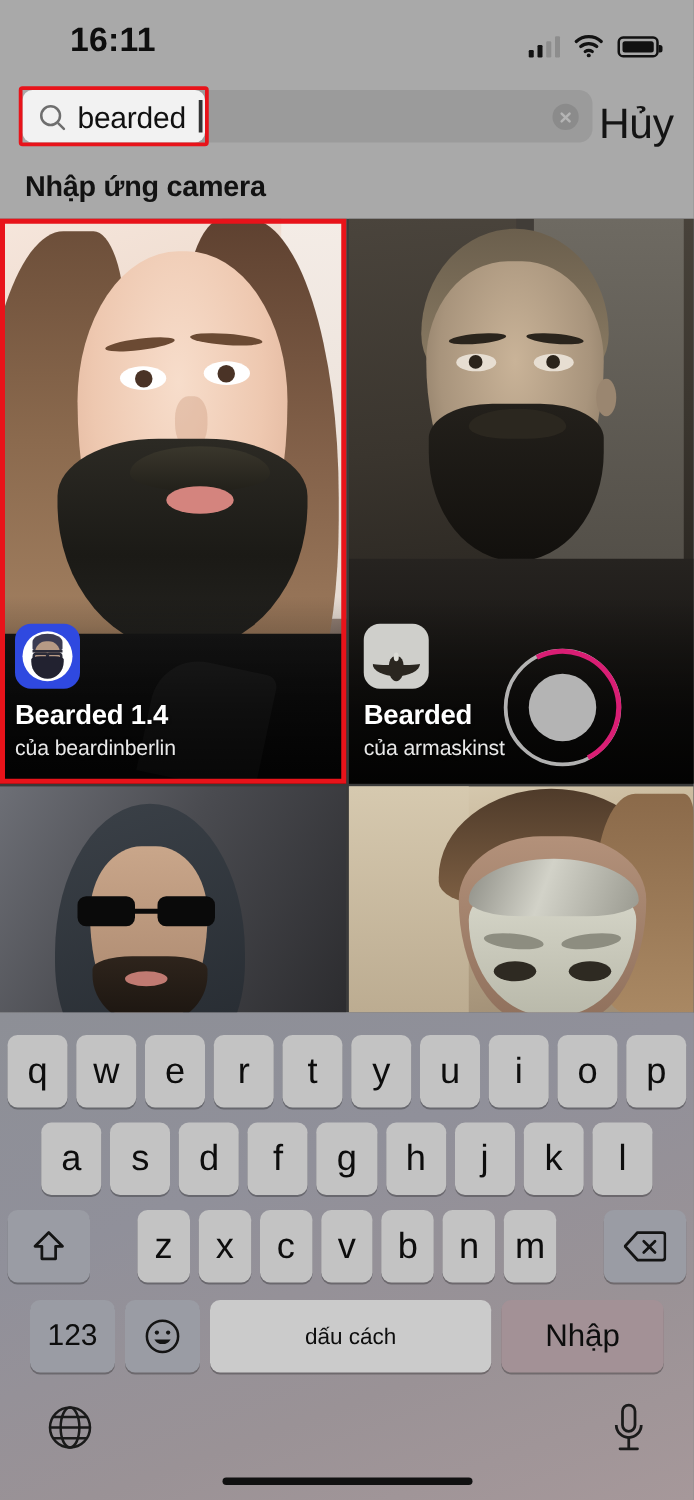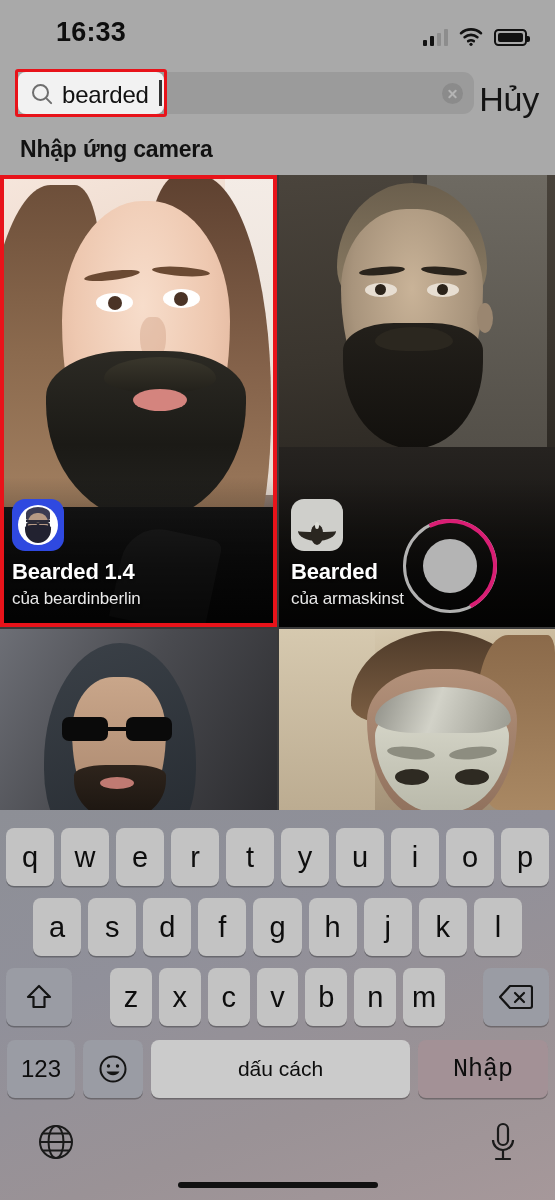--- a/index.html
+++ b/index.html
@@ -289,53 +289,53 @@
 
   
   .keyboard{
     position:absolute; left:0; top:810px; width:555px; height:390px;
     background:linear-gradient(160deg,#8d8f96 0%,#90909a 35%,#9a9296 70%,#a6989a 100%);
   }
   .krow{ position:absolute; left:0; width:555px; display:flex; }
   .krow1{ top:18px; padding:0 6px; gap:7px; }
   .krow2{ top:88px; padding:0 33px; gap:7px; }
   .krow3{ top:158px; padding:0 6px; gap:7px; align-items:center; }
-  .krow4{ top:230px; padding:0 7px; gap:8px; align-items:center; }
+  .krow4{ top:230px; padding:0 24px; gap:8px; align-items:center; }
   .key{
     flex:1; height:58px; border-radius:8px; background:#c3c3c3;
     display:flex; align-items:center; justify-content:center;
     font-size:29px; color:#0d0d0d; box-shadow:0 1.5px 0 rgba(0,0,0,.28);
   }
   .key.dark{ background:#9a9ca4; }
   .key.shift{ flex:0 0 66px; }
   .key.back{ flex:0 0 66px; }
   .key.z-sp{ flex:0 0 24px; background:none; box-shadow:none; }
   .key.num{ flex:0 0 68px; font-size:24px; }
   .key.emoji{ flex:0 0 60px; font-size:26px; }
-  .key.space{ flex:1; background:#cbcbcb; font-size:21px; }
-  .key.enter{ flex:0 0 130px; background:#a39196; font-size:25px;font-family:Liberation Mono, monospace; }
+  .key.space{ flex:1; background:#cbcbcb; font-size:18px; }
+  .key.enter{ flex:0 0 130px; background:#a39196; font-size:25px; }
 
   .sh-ic{ width:26px; height:28px; }
   .bk-ic{ width:34px; height:26px; }
 
   .kb-bottom{
     position:absolute; left:0; bottom:0; width:555px; height:90px;
   }
   .globe{ position:absolute; left:38px; top:14px; width:36px; height:36px; }
   .mic{ position:absolute; right:38px; top:12px; width:28px; height:42px; }
   .home-ind{
     position:absolute; left:50%; transform:translateX(-50%); bottom:12px;
     width:200px; height:6px; background:#111; border-radius:3px;
   }
 </style>
 </head>
 <body>
 
 <div class="status-bar">
-  <div class="status-time">16:33</div>
+  <div class="status-time">16:11</div>
   <div class="status-right">
     <div class="sig">
       <i></i>
         <i></i>
         <i></i>
         <i></i>
     </div>
     <div class="wifi">
       <svg viewBox="0 0 24 18" width="24" height="18">
         <path d="M2 5.2 A15 15 0 0 1 22 5.2" stroke="#121212" stroke-width="2.6" fill="none" stroke-linecap="round"></path>

